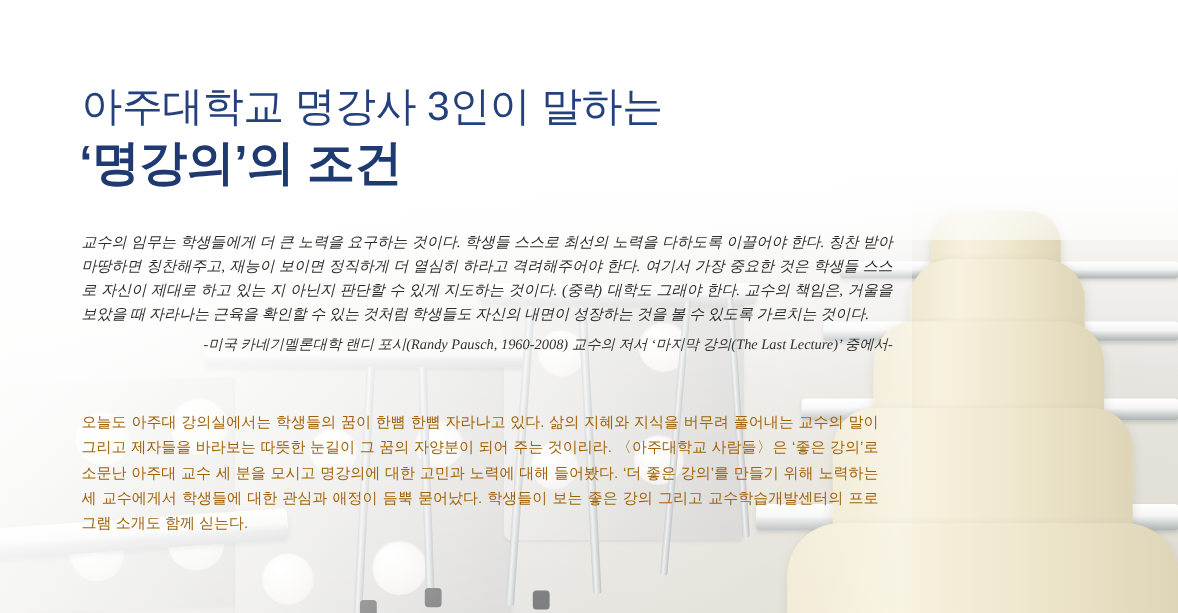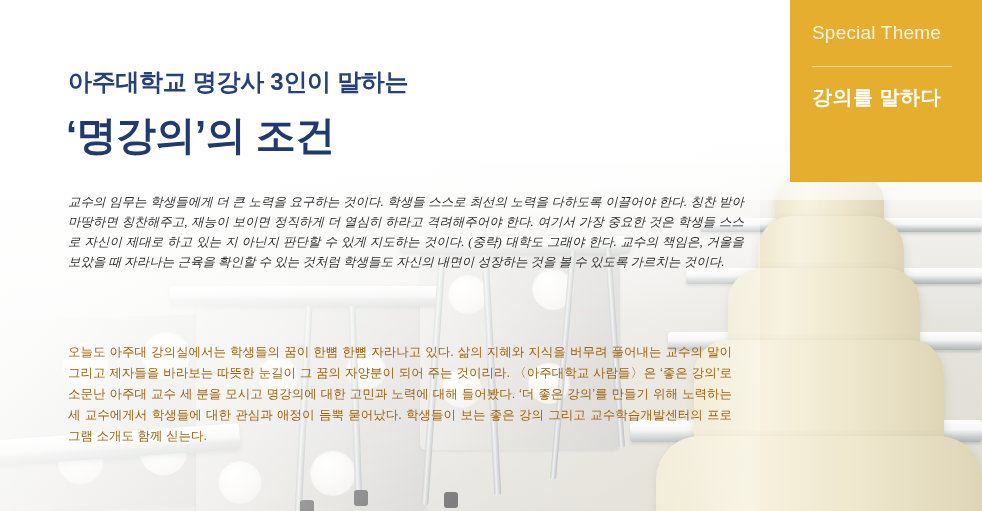--- a/index.html
+++ b/index.html
@@ -126,22 +126,22 @@
     color: #ffffff;
     letter-spacing: 0.5px;
     white-space: nowrap;
   }
 
   
   .kicker {
     position: absolute;
     left: 68px;
     top: 66px;
-    font-size: 24px;
-    font-weight: 700;
+    font-size: 34px;
+    font-weight: 400;
     color: #24417c;
     letter-spacing: -0.3px;
     white-space: nowrap;
   }
   .headline {
     position: absolute;
     left: 66px;
     top: 108px;
     font-size: 40px;
     font-weight: 700;
@@ -243,26 +243,22 @@
 
     <div class="shelf" style="left:630px; top:420px; width:352px; height:22px;"></div>
     <div class="chair" style="left:694px; top:340px; width:250px; height:120px;"></div>
 
     <div class="chair" style="left:656px; top:436px; width:326px; height:110px; border-radius:44px 44px 0 0;"></div>
 
     <div class="photo-wash-top"></div>
     <div class="photo-wash"></div>
   </div>
 
-  <div class="theme-panel">
-    <div class="theme-eyebrow">Special Theme</div>
-    <div class="theme-rule"></div>
-    <div class="theme-title">강의를 말하다</div>
-  </div>
 
   <div class="kicker">아주대학교 명강사 3인이 말하는</div>
   <div class="headline">‘명강의’의 조건</div>
 
   <div class="quote">교수의 임무는 학생들에게 더 큰 노력을 요구하는 것이다. 학생들 스스로 최선의 노력을 다하도록 이끌어야 한다. 칭찬 받아 마땅하면 칭찬해주고, 재능이 보이면 정직하게 더 열심히 하라고 격려해주어야 한다. 여기서 가장 중요한 것은 학생들 스스로 자신이 제대로 하고 있는 지 아닌지 판단할 수 있게 지도하는 것이다. (중략) 대학도 그래야 한다. 교수의 책임은, 거울을 보았을 때 자라나는 근육을 확인할 수 있는 것처럼 학생들도 자신의 내면이 성장하는 것을 볼 수 있도록 가르치는 것이다.</div>
+  <div class="quote-attrib">-미국 카네기멜론대학 랜디 포시(Randy Pausch, 1960-2008) 교수의 저서 ‘마지막 강의(The Last Lecture)’ 중에서-</div>
 
   <div class="lede">오늘도 아주대 강의실에서는 학생들의 꿈이 한뼘 한뼘 자라나고 있다. 삶의 지혜와 지식을 버무려 풀어내는 교수의 말이 그리고 제자들을 바라보는 따뜻한 눈길이 그 꿈의 자양분이 되어 주는 것이리라. 〈아주대학교 사람들〉은 ‘좋은 강의’로 소문난 아주대 교수 세 분을 모시고 명강의에 대한 고민과 노력에 대해 들어봤다. ‘더 좋은 강의’를 만들기 위해 노력하는 세 교수에게서 학생들에 대한 관심과 애정이 듬뿍 묻어났다. 학생들이 보는 좋은 강의 그리고 교수학습개발센터의 프로그램 소개도 함께 싣는다.</div>
 
 </div>
 
 </body></html>

